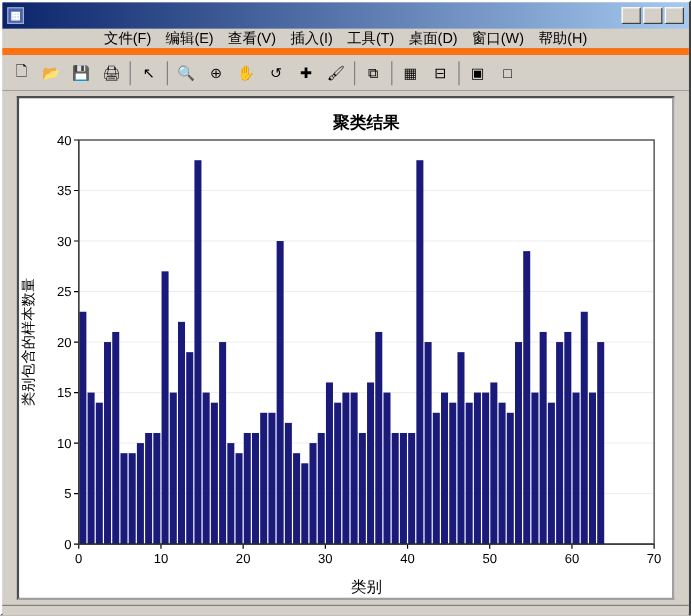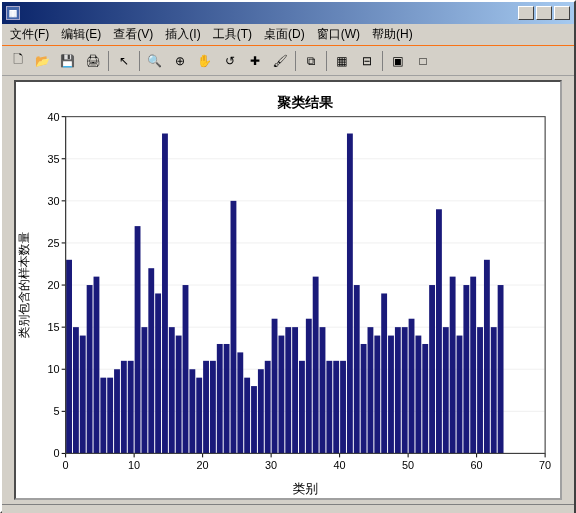--- a/index.html
+++ b/index.html
@@ -80,22 +80,23 @@
       font-weight: bold;
     }
 
     
     .menu-bar {
       height: 22px;
       background: #d4d0c8;
       display: flex;
       align-items: center;
       padding: 0 2px;
-      border-bottom: 1px solid #f97316;
+      border-bottom: 6px solid #f97316;
       flex-shrink: 0;
+      justify-content: center;
     }
 
     .menu-item {
       padding: 2px 6px;
       font-size: 12px;
       cursor: pointer;
       white-space: nowrap;
     }
 
     

